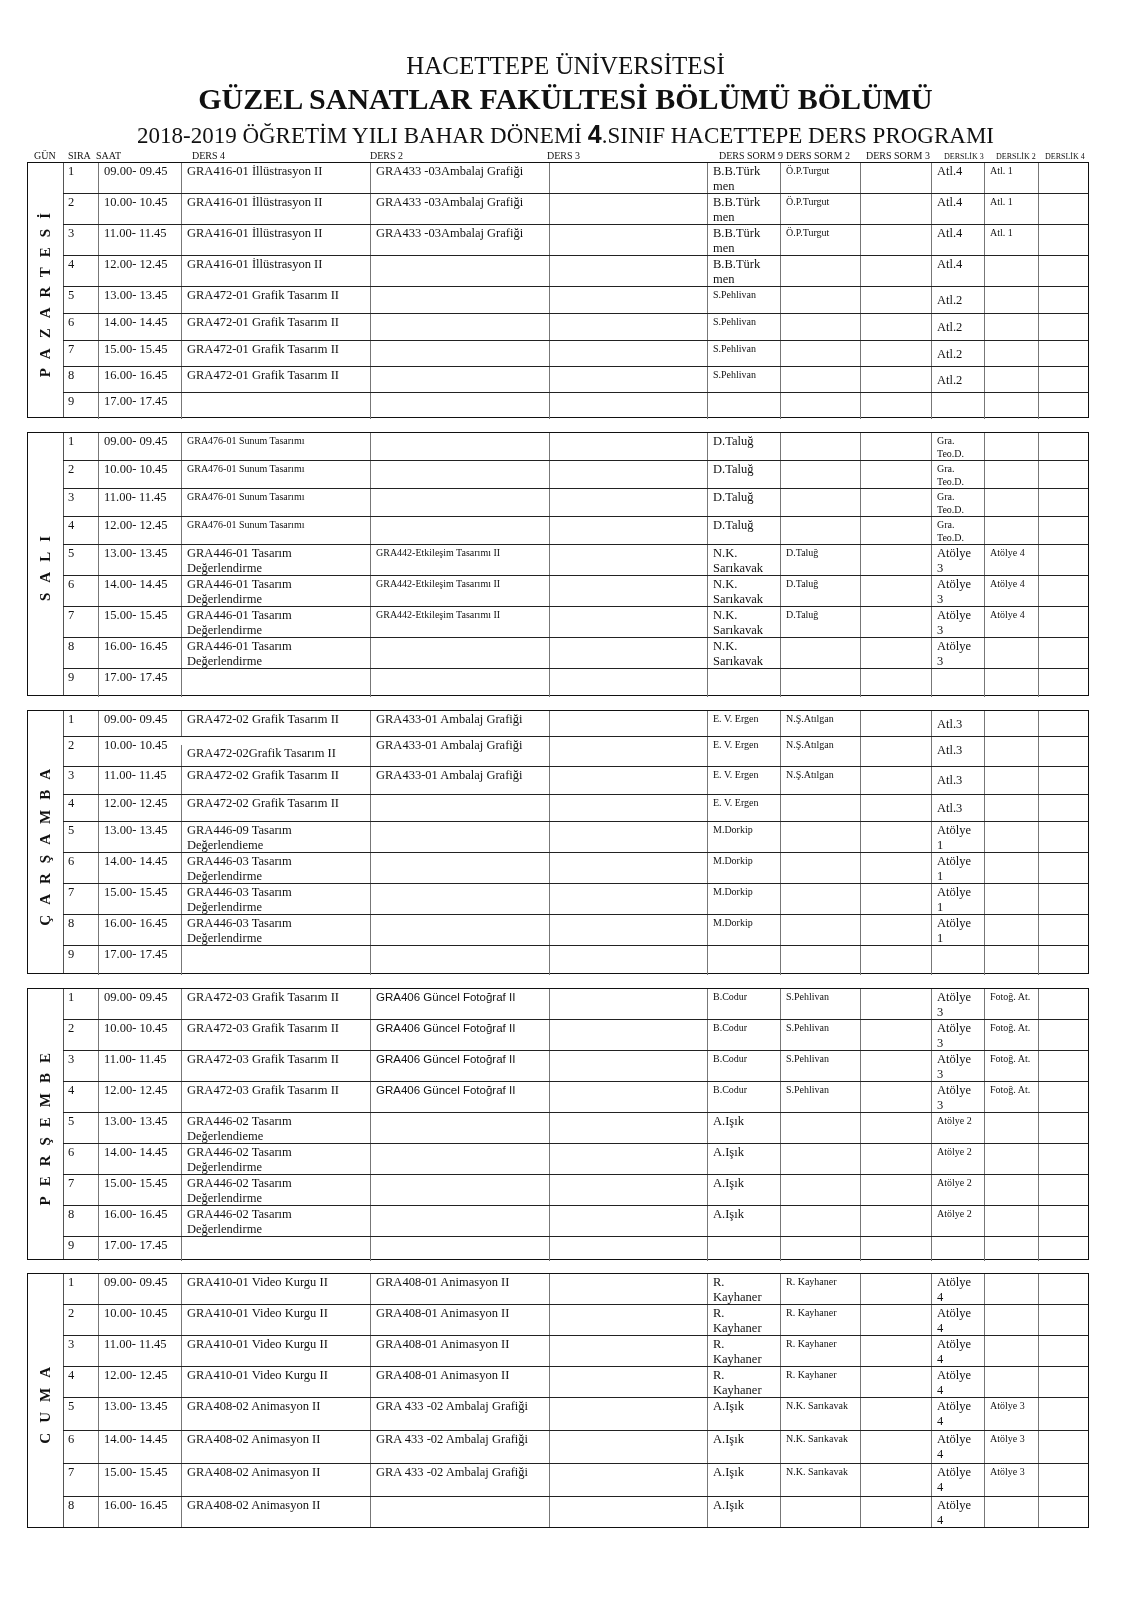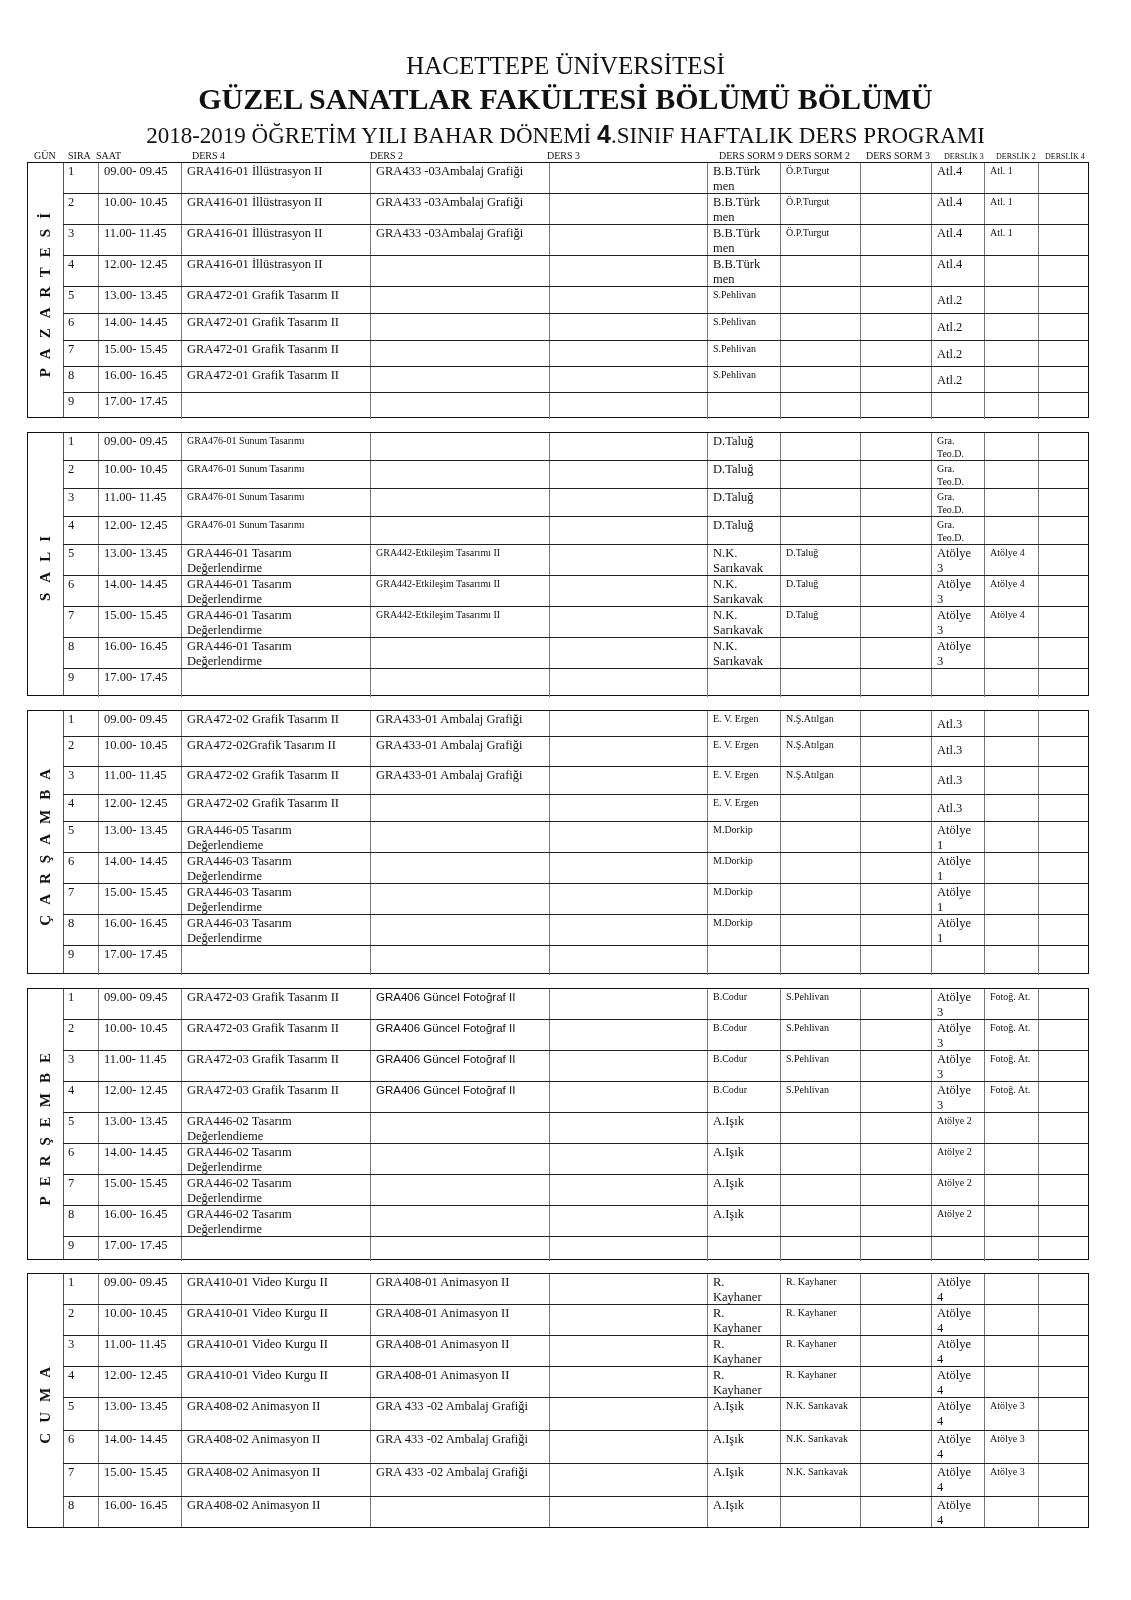--- a/index.html
+++ b/index.html
@@ -25,21 +25,21 @@
           padding: 1px 5px; font-size: 12.5px; line-height: 15px; overflow: hidden; }
   .cell.sm { font-size: 10px; line-height: 13px; }
   .cell.lower { padding-top: 6px; }
   .cell.sans { font-family: "Liberation Sans", "DejaVu Sans", sans-serif; font-size: 11.5px; }
 </style>
 </head>
 <body>
 
 <div class="title1">HACETTEPE ÜNİVERSİTESİ</div>
 <div class="title2">GÜZEL SANATLAR FAKÜLTESİ BÖLÜMÜ BÖLÜMÜ</div>
-<div class="title3"><span>2018-2019 ÖĞRETİM YILI BAHAR DÖNEMİ </span><span class="big">4</span><span>.SINIF HAFTALIK DERS PROGRAMI</span></div>
+<div class="title3"><span>2018-2019 ÖĞRETİM YILI BAHAR DÖNEMİ </span><span class="big">4</span><span>.SINIF HACETTEPE DERS PROGRAMI</span></div>
 
 <div>
   <span class="hdr" style="left:34px">GÜN</span>
   <span class="hdr" style="left:68px">SIRA</span>
   <span class="hdr" style="left:96px">SAAT</span>
   <span class="hdr" style="left:192px">DERS 4</span>
   <span class="hdr" style="left:370px">DERS 2</span>
   <span class="hdr" style="left:547px">DERS 3</span>
   <span class="hdr" style="left:719px">DERS SORM 9</span>
   <span class="hdr" style="left:786px">DERS SORM 2</span>
@@ -307,21 +307,21 @@
         <div class="cell  sm" style="left: 644px; width: 73px;">E. V. Ergen</div>
         <div class="cell sm" style="left: 717px; width: 80px;">N.Ş.Atılgan</div>
         <div class="cell " style="left: 797px; width: 71px;"></div>
         <div class="cell  lower" style="left: 868px; width: 53px;">Atl.3</div>
         <div class="cell sm" style="left: 921px; width: 54px;"></div>
         <div class="cell " style="left: 975px; width: 52px;"></div>
       </div>
       <div class="row" style="top: 26px; height: 30px;">
         <div class="cell " style="left: 0px; width: 35px; border-left: none;">2</div>
         <div class="cell " style="left: 35px; width: 83px;">10.00- 10.45</div>
-        <div class="cell " style="left: 118px; width: 189px;">GRA472-02Grafik Tasarım II</div>
+        <div class="cell " style="left: 118px; width: 189px; margin-top: 8px;">GRA472-02Grafik Tasarım II</div>
         <div class="cell " style="left: 307px; width: 179px;">GRA433-01 Ambalaj Grafiği</div>
         <div class="cell " style="left: 486px; width: 158px;"></div>
         <div class="cell  sm" style="left: 644px; width: 73px;">E. V. Ergen</div>
         <div class="cell sm" style="left: 717px; width: 80px;">N.Ş.Atılgan</div>
         <div class="cell " style="left: 797px; width: 71px;"></div>
         <div class="cell  lower" style="left: 868px; width: 53px;">Atl.3</div>
         <div class="cell sm" style="left: 921px; width: 54px;"></div>
         <div class="cell " style="left: 975px; width: 52px;"></div>
       </div>
       <div class="row" style="top: 56px; height: 28px;">
@@ -346,21 +346,21 @@
         <div class="cell  sm" style="left: 644px; width: 73px;">E. V. Ergen</div>
         <div class="cell sm" style="left: 717px; width: 80px;"></div>
         <div class="cell " style="left: 797px; width: 71px;"></div>
         <div class="cell  lower" style="left: 868px; width: 53px;">Atl.3</div>
         <div class="cell sm" style="left: 921px; width: 54px;"></div>
         <div class="cell " style="left: 975px; width: 52px;"></div>
       </div>
       <div class="row" style="top: 111px; height: 31px;">
         <div class="cell " style="left: 0px; width: 35px; border-left: none;">5</div>
         <div class="cell " style="left: 35px; width: 83px;">13.00- 13.45</div>
-        <div class="cell " style="left: 118px; width: 189px;">GRA446-05 Tasarım Değerlendieme</div>
+        <div class="cell " style="left: 118px; width: 189px;">GRA446-09 Tasarım Değerlendieme</div>
         <div class="cell " style="left: 307px; width: 179px;"></div>
         <div class="cell " style="left: 486px; width: 158px;"></div>
         <div class="cell  sm" style="left: 644px; width: 73px;">M.Dorkip</div>
         <div class="cell sm" style="left: 717px; width: 80px;"></div>
         <div class="cell " style="left: 797px; width: 71px;"></div>
         <div class="cell " style="left: 868px; width: 53px;">Atölye 1</div>
         <div class="cell sm" style="left: 921px; width: 54px;"></div>
         <div class="cell " style="left: 975px; width: 52px;"></div>
       </div>
       <div class="row" style="top: 142px; height: 31px;">

